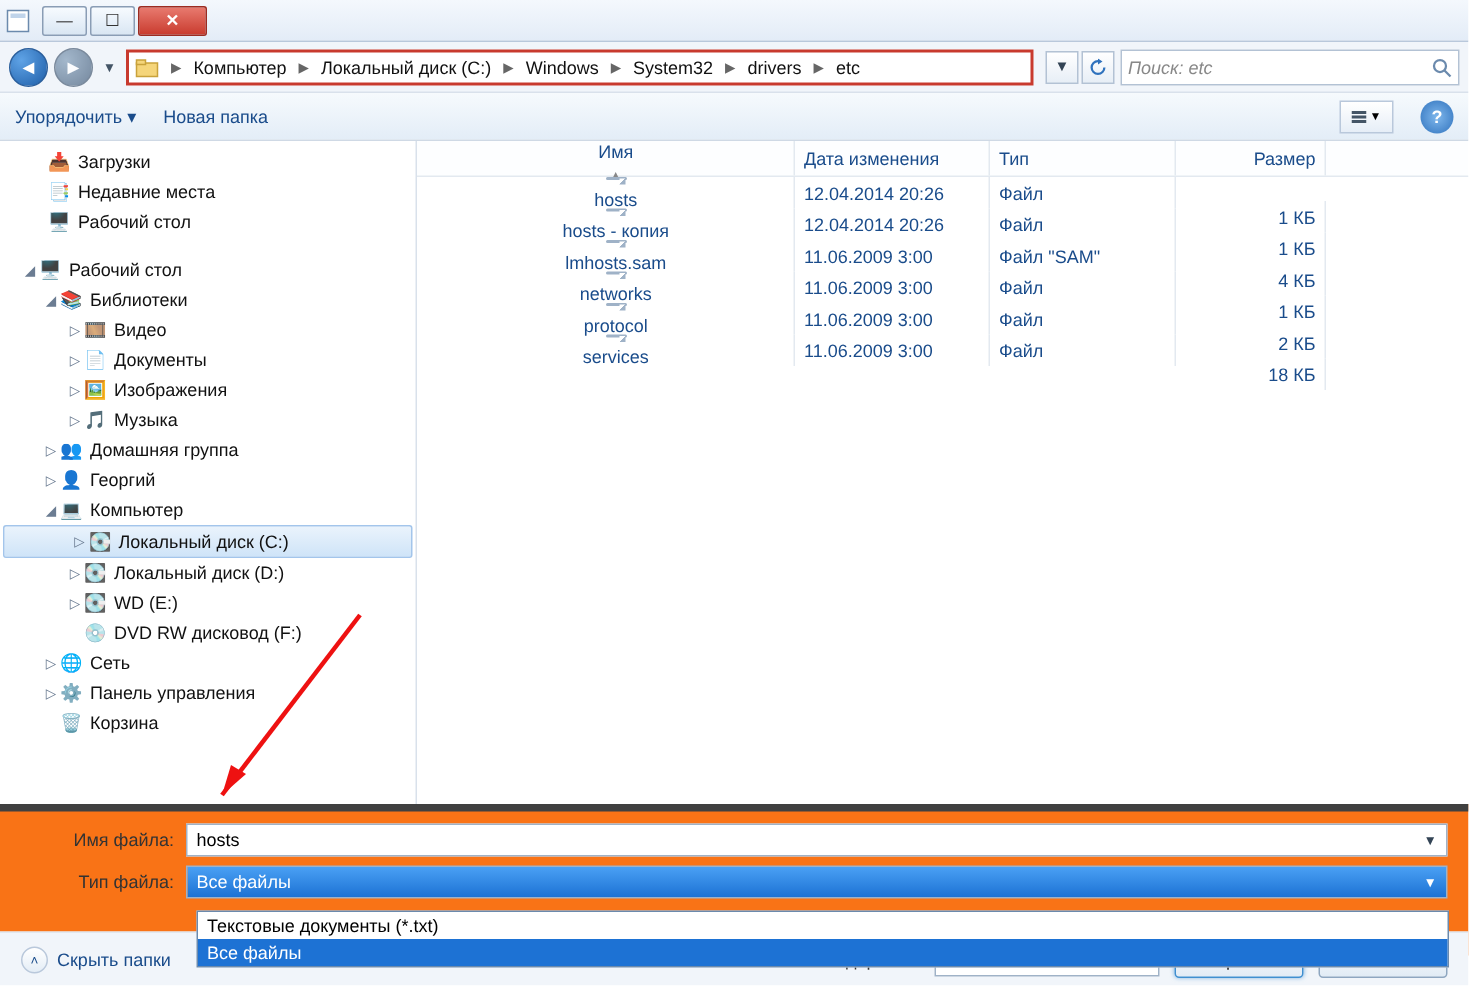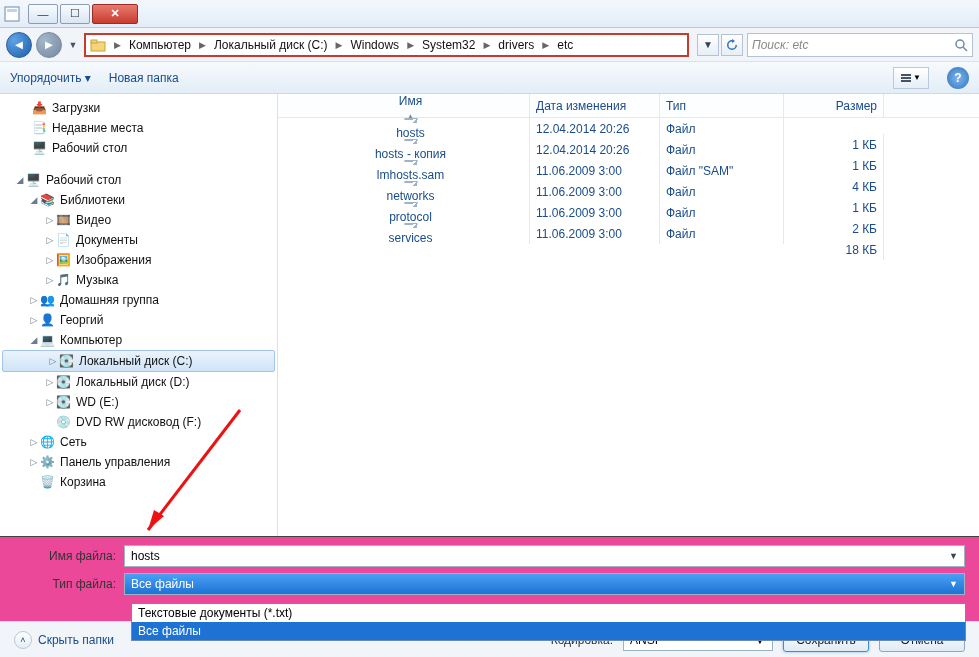--- a/index.html
+++ b/index.html
@@ -45,21 +45,21 @@
 .fl-col { color: #1a4c8b; padding: 0 6px; border-right: 1px solid #e3e9f0; height: 100%; display: flex; align-items: center; gap: 4px; }
 .c-name { width: 238px; flex-direction: column; } .c-date { width: 130px; } .c-type { width: 124px; } .c-size { width: 100px; justify-content: flex-end; }
 .fl-row { display: flex; height: 21px; align-items: center; padding-left: 14px; }
 .fl-row .c-name { display: flex; align-items: center; gap: 6px; }
 .fl-row .c-size { text-align: right; margin-top: 32px; }
 .file-icon { width: 14px; height: 16px; border: 1px solid #9fb2c7; background: #fff; border-radius: 1px; position: relative; }
 .file-icon::after { content:""; position:absolute; top:0; right:0; width:4px; height:4px; background: linear-gradient(135deg,#fff 49%, #9fb2c7 50%); }
 
 .arrow-red { position: absolute; pointer-events: none; }
 
-.bottom { border-top: 1px solid #404040; padding: 8px 14px 0 14px; background: #ec4899; position: relative; height: 101px; }
+.bottom { border-top: 5px solid #404040; padding: 8px 14px 0 14px; background: #f97316; position: relative; height: 101px; }
 .form-row { display: flex; align-items: center; margin-bottom: 6px; }
 .form-label { width: 110px; text-align: right; padding-right: 8px; color: #333; }
 .form-field { flex: 1; height: 22px; border: 1px solid #9fb2c7; background: #fff; padding: 0 6px; display: flex; align-items: center; position: relative; }
 .form-field .dd { margin-left: auto; color: #345; font-size: 9px; }
 .combo-open { position: absolute; left: 131px; right: 13px; top: 66px; border: 1px solid #6b8aad; background: #fff; z-index: 10; }
 .combo-item { padding: 2px 6px; }
 .combo-item.sel { background: #1d72d4; color: #fff; }
 
 .footer { position: absolute; bottom: 0; left: 0; right: 0; height: 36px; background: #f1f5fa; display: flex; align-items: center; padding: 0 14px; gap: 10px; border-top: 1px solid #e1e8f0; }
 .hide-folders { display: flex; align-items: center; gap: 6px; color: #1a4c8b; }

